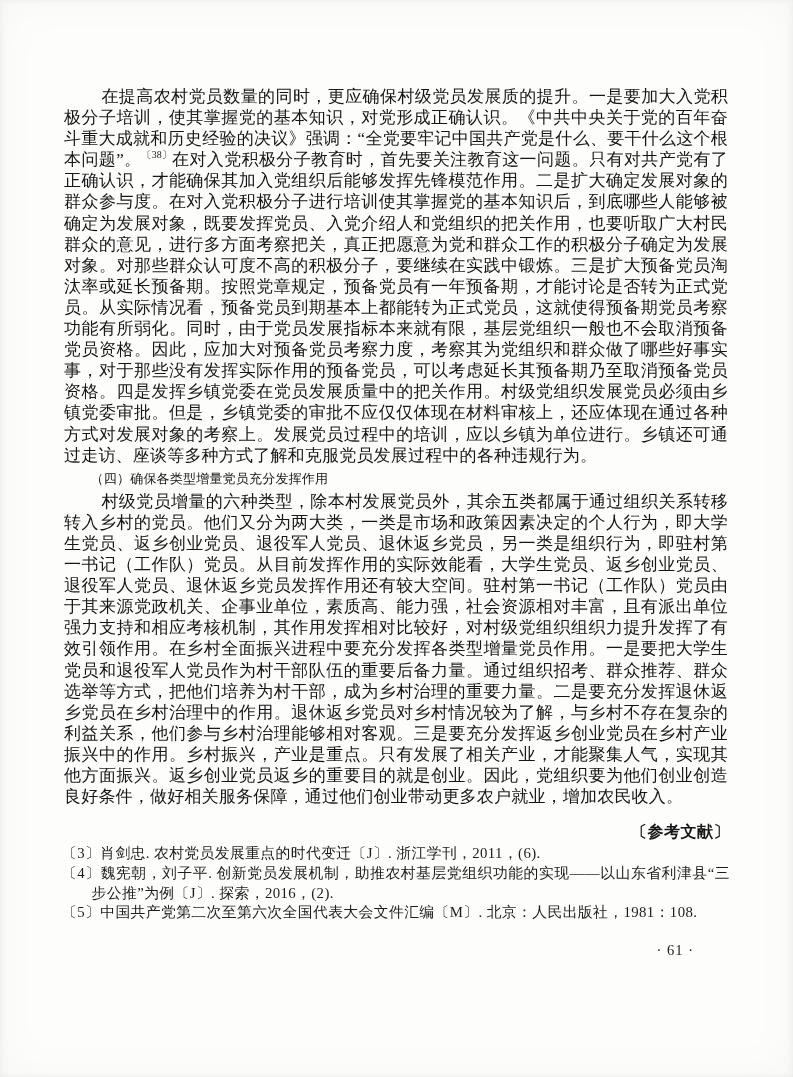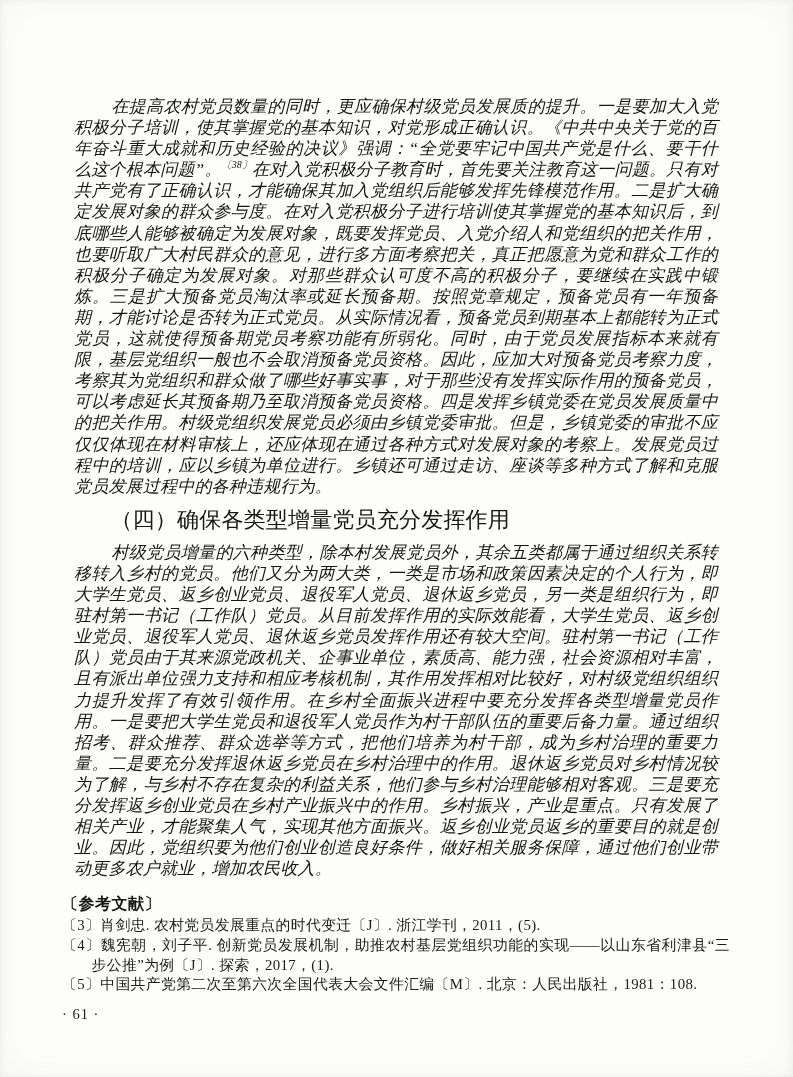--- a/index.html
+++ b/index.html
@@ -13,83 +13,82 @@
     font-family: "Liberation Serif", "DejaVu Serif", serif;
     color: #161616;
   }
   .content {
     position: absolute;
     left: 62px;
     top: 84px;
     width: 668px;
   }
   .body-text {
-    margin: 12px;
+    margin: 2px;
     font-size: 17px;
     line-height: 21.1px;
     text-align: justify;
     text-indent: 2.2em;
     letter-spacing: 0.2px;
-    font-style: italic;
   }
   .section-heading {
     margin: 0;
-    font-size: 22px;
+    font-size: 13px;
     line-height: 21.1px;
     text-indent: 2.2em;
     letter-spacing: 0.2px;
   }
   .fn-marker {
     font-size: 10px;
     vertical-align: super;
     line-height: 0;
     letter-spacing: 0;
   }
   .refs { margin-top: 14px; }
   .refs-title {
     font-size: 16px;
     font-weight: bold;
-    text-align: left;
+    text-align: right;
     line-height: 21px;
     margin: 0 0 2px 0;
     letter-spacing: 0.5px;
   }
   .ref-item {
     font-size: 14.8px;
     line-height: 19.7px;
     text-align: justify;
     padding-left: 2em;
     text-indent: -2em;
     letter-spacing: 0.4px;
     color: #1c1c1c;
   }
   .page-number {
-    margin-top: 11px;
-    text-align: left;
+    margin-top: 19px;
+    text-align: right;
     padding-right: 36px;
     font-size: 14.5px;
     letter-spacing: 1px;
     color: #1c1c1c;
   }
 </style>
 </head>
 <body>
 
 <div class="page">
   <div class="content">
 
     <p class="body-text"><span>在提高农村党员数量的同时，更应确保村级党员发展质的提升。一是要加大入党积极分子培训，使其掌握党的基本知识，对党形成正确认识。《中共中央关于党的百年奋斗重大成就和历史经验的决议》强调：“全党要牢记中国共产党是什么、要干什么这个根本问题”。</span><sup class="fn-marker">〔38〕</sup><span>在对入党积极分子教育时，首先要关注教育这一问题。只有对共产党有了正确认识，才能确保其加入党组织后能够发挥先锋模范作用。二是扩大确定发展对象的群众参与度。在对入党积极分子进行培训使其掌握党的基本知识后，到底哪些人能够被确定为发展对象，既要发挥党员、入党介绍人和党组织的把关作用，也要听取广大村民群众的意见，进行多方面考察把关，真正把愿意为党和群众工作的积极分子确定为发展对象。对那些群众认可度不高的积极分子，要继续在实践中锻炼。三是扩大预备党员淘汰率或延长预备期。按照党章规定，预备党员有一年预备期，才能讨论是否转为正式党员。从实际情况看，预备党员到期基本上都能转为正式党员，这就使得预备期党员考察功能有所弱化。同时，由于党员发展指标本来就有限，基层党组织一般也不会取消预备党员资格。因此，应加大对预备党员考察力度，考察其为党组织和群众做了哪些好事实事，对于那些没有发挥实际作用的预备党员，可以考虑延长其预备期乃至取消预备党员资格。四是发挥乡镇党委在党员发展质量中的把关作用。村级党组织发展党员必须由乡镇党委审批。但是，乡镇党委的审批不应仅仅体现在材料审核上，还应体现在通过各种方式对发展对象的考察上。发展党员过程中的培训，应以乡镇为单位进行。乡镇还可通过走访、座谈等多种方式了解和克服党员发展过程中的各种违规行为。</span></p>
 
     <p class="section-heading">（四）确保各类型增量党员充分发挥作用</p>
 
     <p class="body-text">村级党员增量的六种类型，除本村发展党员外，其余五类都属于通过组织关系转移转入乡村的党员。他们又分为两大类，一类是市场和政策因素决定的个人行为，即大学生党员、返乡创业党员、退役军人党员、退休返乡党员，另一类是组织行为，即驻村第一书记（工作队）党员。从目前发挥作用的实际效能看，大学生党员、返乡创业党员、退役军人党员、退休返乡党员发挥作用还有较大空间。驻村第一书记（工作队）党员由于其来源党政机关、企事业单位，素质高、能力强，社会资源相对丰富，且有派出单位强力支持和相应考核机制，其作用发挥相对比较好，对村级党组织组织力提升发挥了有效引领作用。在乡村全面振兴进程中要充分发挥各类型增量党员作用。一是要把大学生党员和退役军人党员作为村干部队伍的重要后备力量。通过组织招考、群众推荐、群众选举等方式，把他们培养为村干部，成为乡村治理的重要力量。二是要充分发挥退休返乡党员在乡村治理中的作用。退休返乡党员对乡村情况较为了解，与乡村不存在复杂的利益关系，他们参与乡村治理能够相对客观。三是要充分发挥返乡创业党员在乡村产业振兴中的作用。乡村振兴，产业是重点。只有发展了相关产业，才能聚集人气，实现其他方面振兴。返乡创业党员返乡的重要目的就是创业。因此，党组织要为他们创业创造良好条件，做好相关服务保障，通过他们创业带动更多农户就业，增加农民收入。</p>
 
     <div class="refs">
       <div class="refs-title">〔参考文献〕</div>
-      <div class="ref-item">〔3〕肖剑忠. 农村党员发展重点的时代变迁〔J〕. 浙江学刊，2011，(5).</div>
-      <div class="ref-item">〔4〕魏宪朝，刘子平. 创新党员发展机制，助推农村基层党组织功能的实现——以山东省利津县“三步公推”为例〔J〕. 探索，2017，(1).</div>
+      <div class="ref-item">〔3〕肖剑忠. 农村党员发展重点的时代变迁〔J〕. 浙江学刊，2011，(6).</div>
+      <div class="ref-item">〔4〕魏宪朝，刘子平. 创新党员发展机制，助推农村基层党组织功能的实现——以山东省利津县“三步公推”为例〔J〕. 探索，2016，(2).</div>
       <div class="ref-item">〔5〕中国共产党第二次至第六次全国代表大会文件汇编〔M〕. 北京：人民出版社，1981：108.</div>
     </div>
 
     <div class="page-number">· 61 ·</div>
 
   </div>
 </div>
 
 </body></html>

